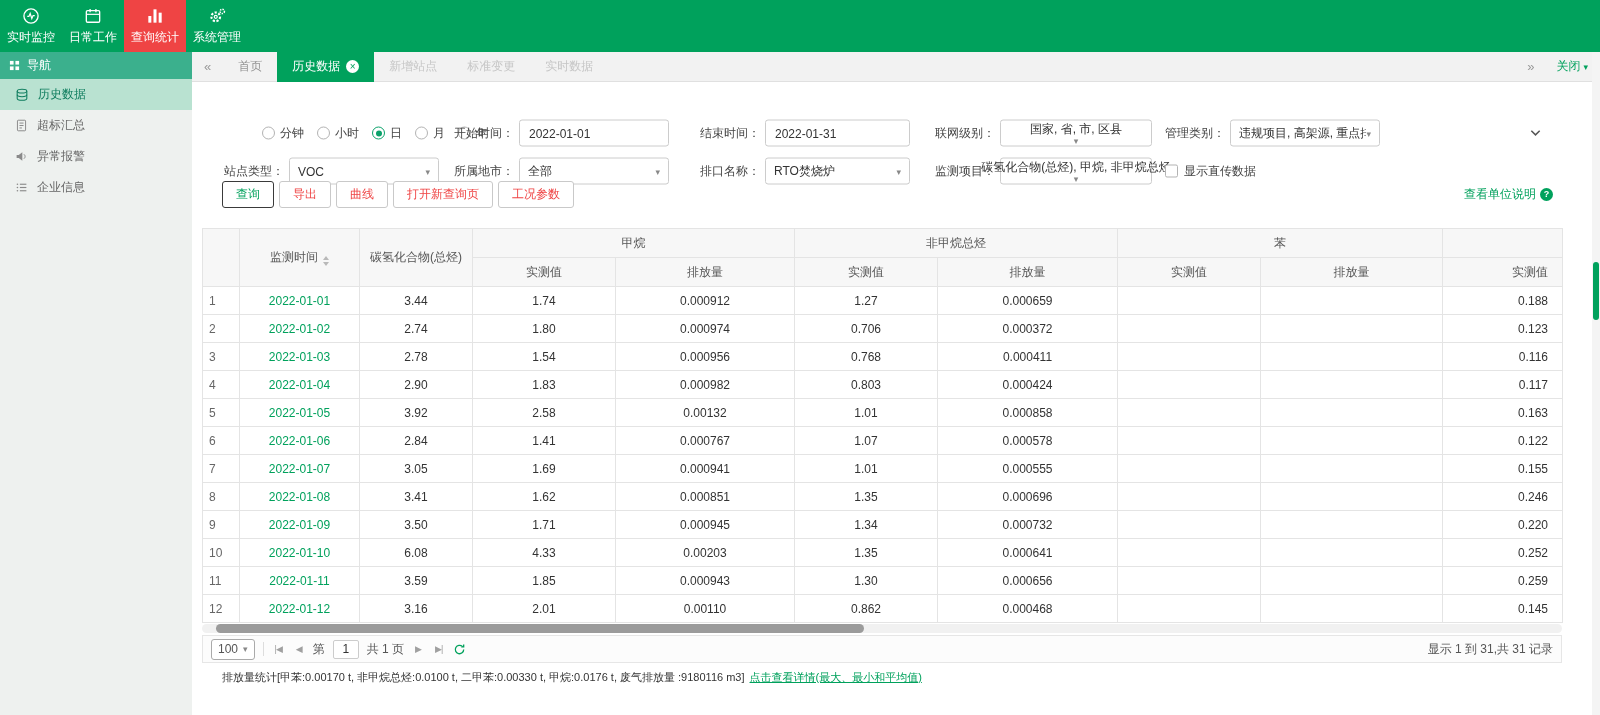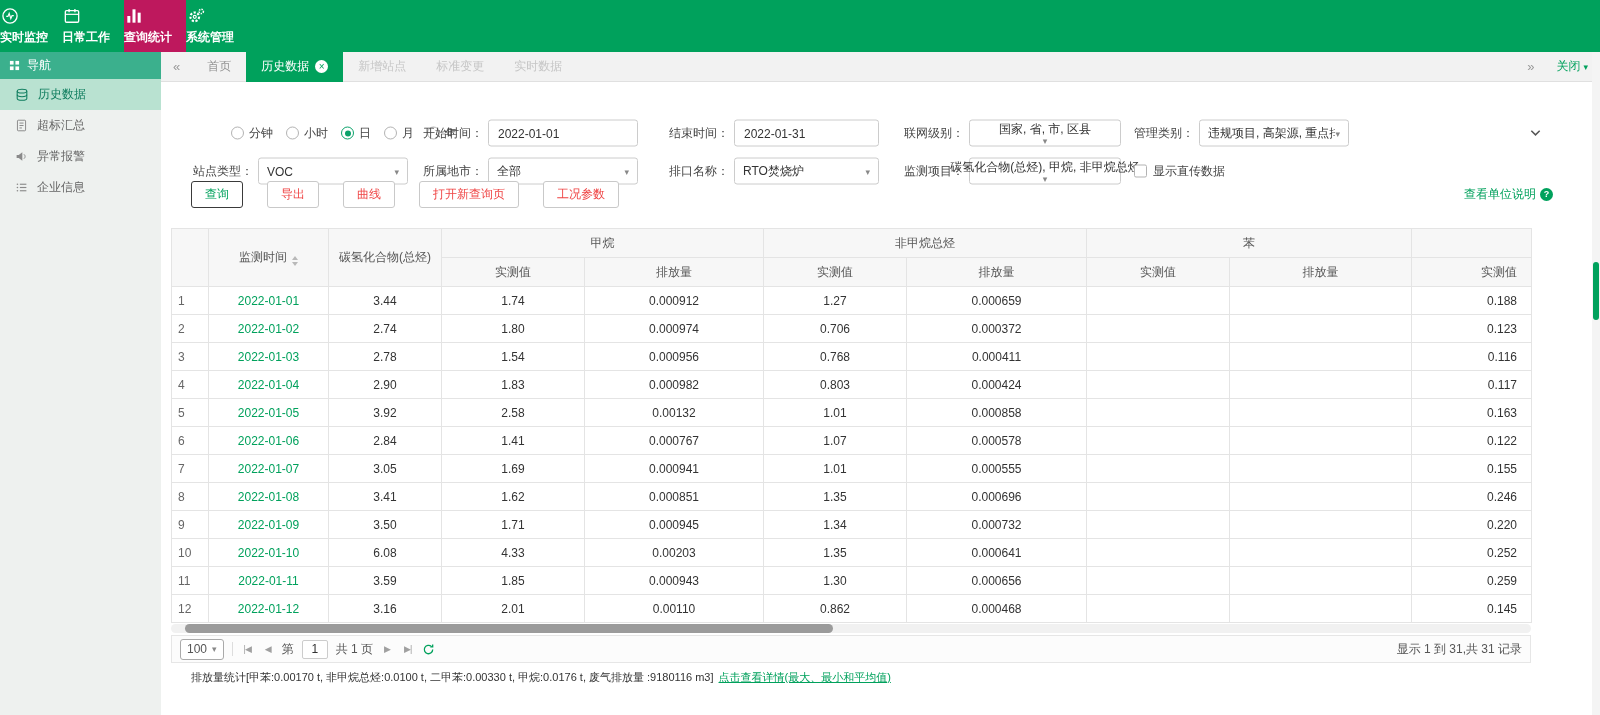--- a/index.html
+++ b/index.html
@@ -5,28 +5,28 @@
   *{box-sizing:border-box;margin:0;padding:0;}
   html,body{width:1600px;height:715px;}
   body{font-family:"Liberation Sans","DejaVu Sans",sans-serif;font-size:12px;color:#333;background:#fff;overflow:hidden;position:relative;}
 
   
   .app-header{height:52px;background:#00a15c;display:flex;justify-content:space-between;align-items:stretch;}
   .brand{display:flex;align-items:center;gap:10px;padding-left:10px;}
   .logo{width:38px;height:38px;display:flex;align-items:center;justify-content:center;}
   .company-title{color:#fff;font-size:16px;font-weight:bold;letter-spacing:1px;}
   .top-nav{display:flex;align-items:stretch;}
-  .top-nav-item{width:62px;display:flex;flex-direction:column;justify-content:center;gap:3px;color:#fff;cursor:pointer;font-weight:bold;}
-  .top-nav-item.active{background:#be185d;}
+  .top-nav-item{width:62px;display:flex;flex-direction:column;align-items:center;justify-content:center;gap:3px;color:#fff;cursor:pointer;}
+  .top-nav-item.active{background:#ef4444;}
   .top-nav-icon{height:20px;display:flex;align-items:center;}
   .top-nav-label{font-size:12px;}
 
   
   .layout{display:flex;height:663px;}
-  .sidebar{width:161px;background:#eef1ef;flex:none;}
+  .sidebar{width:192px;background:#eef1ef;flex:none;}
   .sidebar-title{height:27px;background:#3bb08d;color:#fff;display:flex;align-items:center;gap:7px;padding-left:9px;}
   .sidebar-item{height:31px;display:flex;align-items:center;gap:9px;padding-left:15px;color:#666;cursor:pointer;}
   .sidebar-item .s-icon{display:flex;align-items:center;color:#8a8a8a;}
   .sidebar-item.active{background:#b9e2d1;color:#0e7d5e;}
   .sidebar-item.active .s-icon{color:#0e7d5e;}
   .main{flex:1;display:flex;flex-direction:column;min-width:0;}
 
   
   .tab-bar{height:30px;background:#f2f2f2;border-bottom:1px solid #e0e0e0;display:flex;align-items:center;flex:none;}
   .tab-scroll{color:#999;padding:0 12px;font-size:13px;cursor:pointer;}
@@ -305,21 +305,21 @@
           <span class="sel-value">碳氢化合物(总烃), 甲烷, 非甲烷总烃</span>
           <span class="caret">▾</span>
         </div>
         <span class="abs checkbox-wrap pos-c5-label">
           <span class="checkbox"></span>
           <span>显示直传数据</span>
         </span>
       </div>
 
       <div class="row3">
-        <div id="action-buttons" style="display:flex;gap:24px;">
+        <div id="action-buttons" style="display:flex;gap:5px;">
             <button class="btn primary"><span>查询</span></button>
             <button class="btn"><span>导出</span></button>
             <button class="btn"><span>曲线</span></button>
             <button class="btn"><span>打开新查询页</span></button>
             <button class="btn"><span>工况参数</span></button>
           </div>
         <span class="unit-link">
           <span>查看单位说明</span>
           <span class="help-badge">?</span>
         </span>

